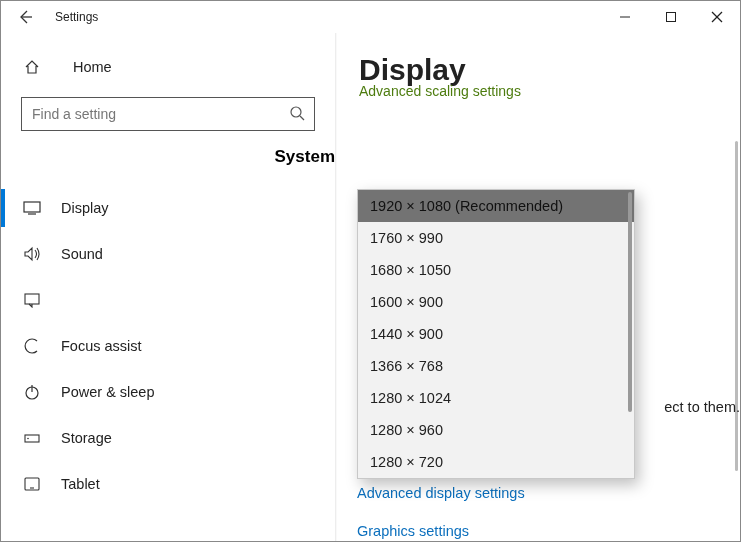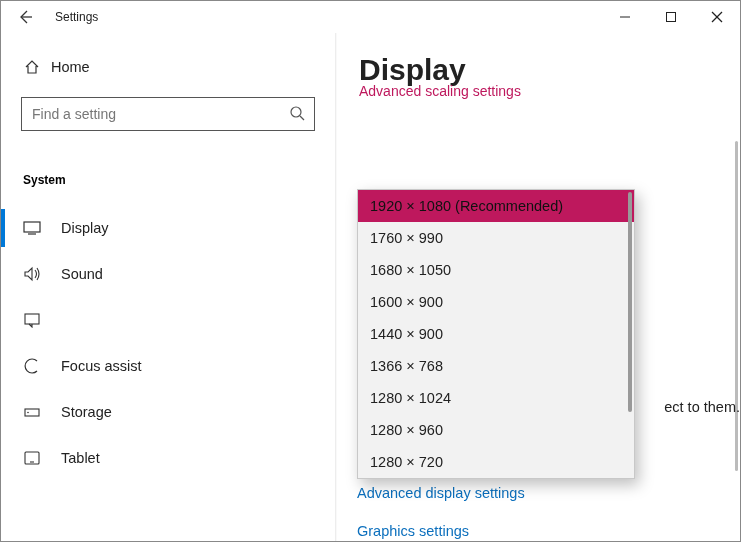--- a/index.html
+++ b/index.html
@@ -7,40 +7,40 @@
   .window { width: 741px; height: 542px; border: 1px solid #888; position: relative; background: #fff; display: flex; flex-direction: column; }
   .titlebar { height: 32px; display: flex; align-items: center; background: #fff; }
   .titlebar .back { width: 48px; display: flex; align-items: center; justify-content: center; cursor: pointer; font-size: 16px; color:#333; }
   .titlebar .title { font-size: 12px; color: #222; padding-left: 6px; }
   .titlebar .spacer { flex: 1; }
   .titlebar .winbtn { width: 46px; height: 32px; display: flex; align-items: center; justify-content: center; font-size: 13px; cursor: pointer; }
   .content { flex: 1; display: flex; overflow: hidden; position: relative; }
   .sidebar { width: 334px; background: #fff; padding-top: 14px; position: relative; }
   .sidebar .home { display: flex; align-items: center; height: 40px; padding-left: 22px; cursor: pointer; }
   .sidebar .home .icon { width: 24px; display:flex; align-items:center; justify-content:flex-start;}
-  .sidebar .home span.lbl { margin-left: 4px; font-size: 14.5px; color: #222; }
-  .sidebar .searchwrap { margin: 10px 20px 36px 20px; }
+  .sidebar .home span.lbl { margin-left: 26px; font-size: 14.5px; color: #222; }
+  .sidebar .searchwrap { margin: 10px 20px 10px 20px; }
   .sidebar .search { width: 100%; height: 34px; border: 1px solid #555; padding: 0 34px 0 10px; font-size: 14px; background: transparent; }
   .sidebar .search::placeholder { color: #777; }
   .sidebar .searchwrap { position: relative; }
   .sidebar .searchicon { position: absolute; right: 10px; top: 8px; font-size: 14px; color: #555; pointer-events:none;}
-  .sidebar .section { font-weight: 600; font-size: 12px; padding: 6px 0 18px 22px; }
+  .sidebar .section { font-weight: 600; font-size: 17px; padding: 6px 0 18px 22px; text-align: right; }
   .navlist { display: flex; flex-direction: column; }
   .navitem { height: 46px; display: flex; align-items: center; padding-left: 22px; cursor: pointer; position: relative; }
   .navitem.selected::before { content:""; position:absolute; left:0; top:4px; bottom:4px; width:4px; background:#0078d7;}
   .navitem .icon { width: 24px; display:flex; align-items:center; justify-content:flex-start; color:#333;}
   .navitem span.lbl { margin-left: 14px; font-size: 14.5px; color: #222; }
   .divider { position: absolute; top: 0; left: 334px; bottom: 0; width: 2px; background: linear-gradient(to right, #00000018, transparent); }
   .main { flex:1; padding: 20px 18px 0 24px; position: relative; overflow: hidden;}
   .main h1 { font-size: 30px; font-weight: 600; color: #222; margin-bottom: 0px;}
-  .cutlink { color:#be185d; font-size:14px; margin-top:-4px;}
+  .cutlink { color:#4d7c0f; font-size:14px; margin-top:-4px;}
   .sublabel { font-size: 14.5px; color:#222; margin-top:16px; margin-bottom:8px;}
   .dropdown { position: absolute; left: 356px; top: 156px; width: 278px; background:#f2f2f2; border:1px solid #c8c8c8; box-shadow: 4px 6px 14px rgba(0,0,0,0.25); z-index:10; }
   .dropdown .opt { height:32px; display:flex; align-items:center; padding-left:12px; font-size:14.5px; cursor:pointer; color:#222;}
-  .dropdown .opt.selected { background:#be185d; color:#111;}
+  .dropdown .opt.selected { background:#737373; color:#111;}
   .dropdown .scroll { position:absolute; right:2px; top:2px; width:4px; height:220px; background:#999; border-radius:2px;}
   .peek { position:absolute; right:0; top:366px; font-size:14.5px; color:#222;margin-left:40px;}
   .linkblock { position:absolute; left:356px; top:452px; }
   .link { color:#0b6fbd; font-size:14.5px; margin-bottom:22px; cursor:pointer;}
   .rscroll { position:absolute; right:2px; top:108px; width:3px; height:330px; background:#bbb; border-radius:2px;}
   svg { display:block; }
 </style>
 </head>
 <body>
 
@@ -123,20 +123,29 @@
         <div class="navitem">
           <span class="icon">
               <svg width="18" height="18" viewBox="0 0 18 18">
                 <path d="M14 4 A7 7 0 1 0 14 14" stroke="#333" stroke-width="1.2" fill="none"></path>
               </svg>
             </span>
           <span class="lbl">Focus assist</span>
         </div>
         <div class="navitem">
           <span class="icon">
+              <svg width="18" height="18" viewBox="0 0 18 18">
+                <circle cx="9" cy="10" r="6" stroke="#333" stroke-width="1.2" fill="none"></circle>
+                <line x1="9" y1="2" x2="9" y2="9" stroke="#333" stroke-width="1.2"></line>
+              </svg>
+            </span>
+          <span class="lbl">Power &amp; sleep</span>
+        </div>
+        <div class="navitem">
+          <span class="icon">
               <svg width="18" height="14" viewBox="0 0 18 14">
                 <rect x="2" y="4" width="14" height="7" stroke="#333" stroke-width="1.1" fill="none"></rect>
                 <circle cx="5" cy="7.5" r="0.8" fill="#333"></circle>
               </svg>
             </span>
           <span class="lbl">Storage</span>
         </div>
         <div class="navitem">
           <span class="icon">
               <svg width="18" height="16" viewBox="0 0 18 16">

